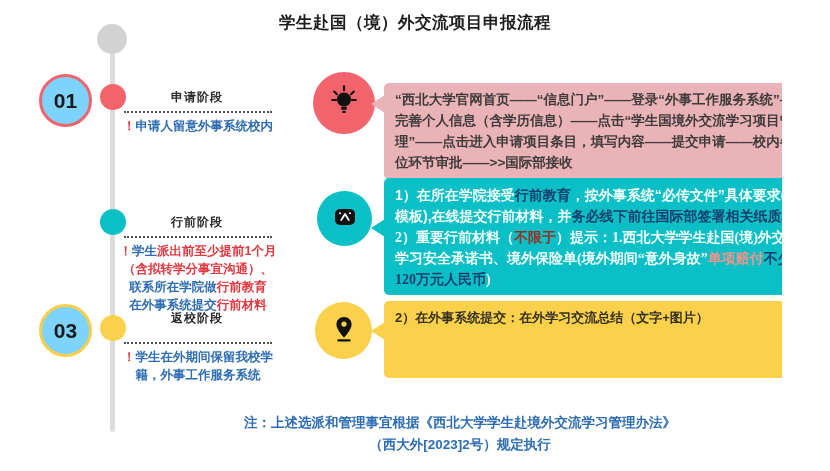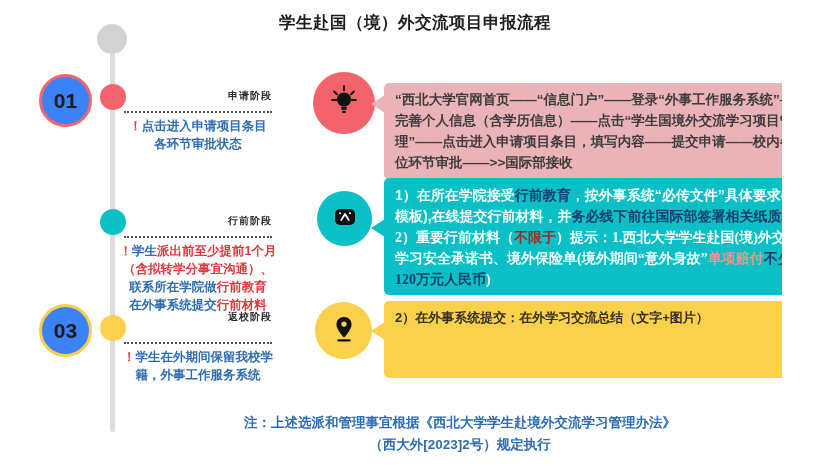--- a/index.html
+++ b/index.html
@@ -2,30 +2,30 @@
 <html><head>
 <meta charset="utf-8">
 <style>
   html,body{margin:0;padding:0;background:#ffffff;}
   #page{position:relative;width:782px;height:471px;background:#ffffff;overflow:hidden;
         font-family:"Liberation Sans","DejaVu Sans",sans-serif;}
   .abs{position:absolute;}
   .title{width:830px;top:12px;left:0;text-align:center;font-size:16.5px;font-weight:bold;color:#1c1c1c;letter-spacing:.5px;}
   .tl-line{left:110px;top:38px;width:5px;height:394px;background:#dcdcdc;border-radius:3px;}
   .tl-cap{left:97px;top:24px;width:30px;height:30px;border-radius:50%;background:#d2d2d2;}
-  .num-badge{width:47px;height:47px;border-radius:50%;background:#3b82f6;display:flex;align-items:center;justify-content:center;
+  .num-badge{width:47px;height:47px;border-radius:50%;background:#7dd3fc;display:flex;align-items:center;justify-content:center;
              font-size:21px;font-weight:bold;color:#1a1a1a;border:3.5px solid #000;}
   .b-red{border-color:#f2636b;}
   .b-teal{border-color:#12bcc2;}
   .b-yellow{border-color:#f9ce4d;}
   .dot{width:26px;height:26px;border-radius:50%;}
   .bg-red{background:#f2636b;}
   .bg-teal{background:#0abfc5;}
   .bg-yellow{background:#fbd14b;}
-  .stage-label{width:150px;text-align:right;font-size:10px;font-weight:bold;color:#2b2b2b;letter-spacing:1px;}
+  .stage-label{width:150px;text-align:center;font-size:12px;font-weight:bold;color:#2b2b2b;letter-spacing:1px;}
   .divider{border-bottom:2px dotted #4d4d4d;height:0;}
   .warning{text-align:center;font-size:12.5px;font-weight:bold;line-height:1.45;}
   .icon-circle{border-radius:50%;display:flex;align-items:center;justify-content:center;}
   .pointer{width:0;height:0;border-top:9px solid transparent;border-bottom:9px solid transparent;}
   .pt-pink{border-right:14px solid #e9b3b7;}
   .pt-teal{border-right:14px solid #0abfc5;}
   .pt-yellow{border-right:14px solid #fbd14b;}
   .bubble{border-radius:5px;padding:7px 11px;box-sizing:border-box;font-weight:bold;}
   .bubble-pink{background:#e9b3b7;color:#3f3b3b;font-size:13.5px;line-height:1.55;margin-top:26px;}
   .bubble-teal{background:#0abfc5;color:#f4ffff;font-size:14px;line-height:1.5;}
@@ -53,22 +53,21 @@
   <div class="abs tl-line"></div>
   <div class="abs tl-cap"></div>
 
   <div class="abs num-badge b-red" style="left:39px;top:74px;">
     <span>01</span>
   </div>
   <div class="abs dot bg-red" style="left:100px;top:84px;"></div>
   <div class="abs stage-label" style="left:122px;top:89px;">申请阶段</div>
   <div class="abs divider" style="left:124px;top:111px;width:148px;"></div>
   <div class="abs warning" style="left:113px;top:117px;width:170px;">
-      <div><span class="seg-red">！</span><span class="seg-blue">点击进入申请项目条目</span></div>
-      <div><span class="seg-blue">各环节审批状态</span></div>
+      <div><span class="seg-red">！</span><span class="seg-blue">申请人留意外事系统校内</span></div>
     </div>
 
   <div class="abs icon-circle bg-red" style="left:313px;top:72px;width:62px;height:62px;">
     <span>
       <svg width="34" height="34" viewBox="0 0 36 36">
         <g stroke="#111" stroke-width="2.2" stroke-linecap="round">
           <line x1="18" y1="2.5" x2="18" y2="6.5"></line>
           <line x1="7.5" y1="8" x2="10.5" y2="10.8"></line>
           <line x1="28.5" y1="8" x2="25.5" y2="10.8"></line>
           <line x1="5.5" y1="17" x2="9.5" y2="17"></line>

